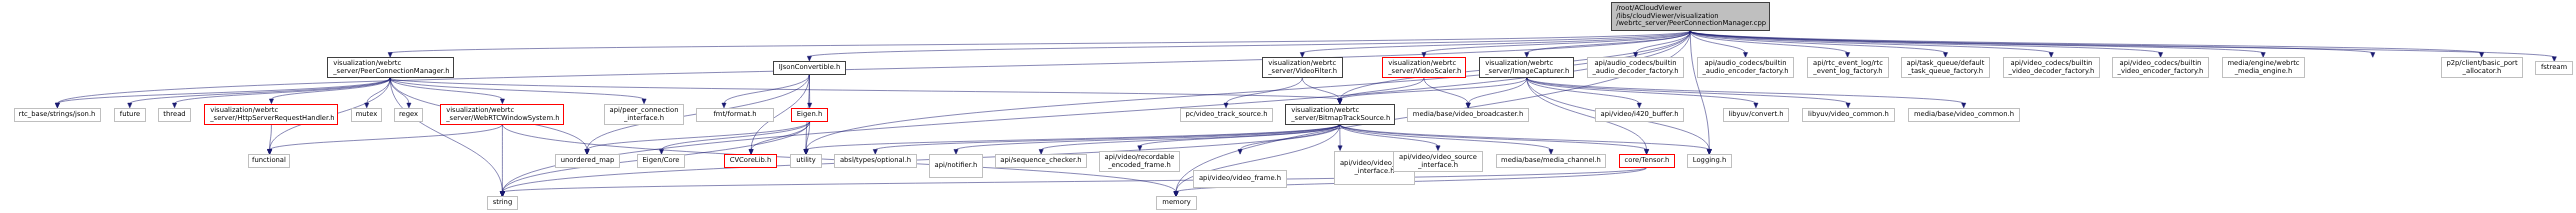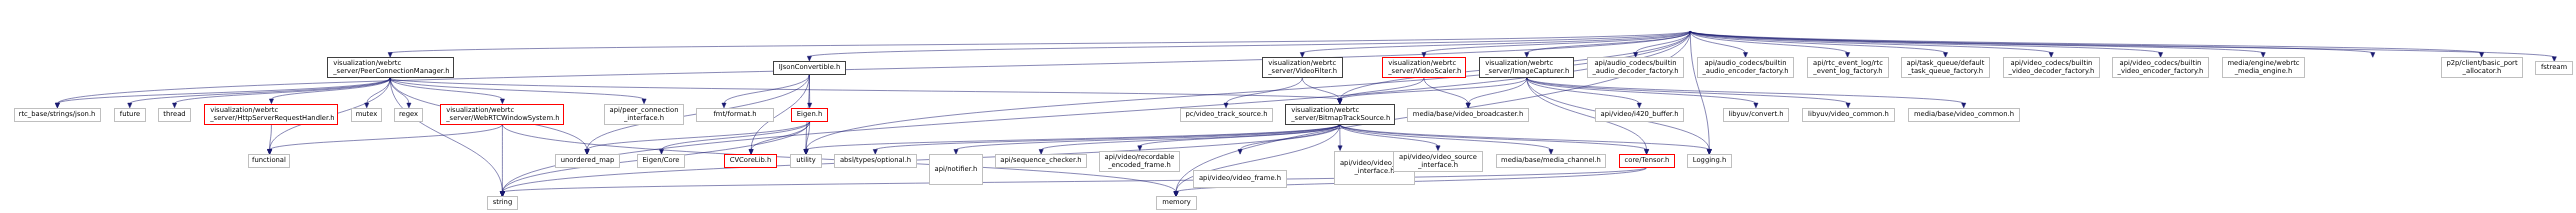--- a/index.html
+++ b/index.html
@@ -167,20 +167,23 @@
       <path d="M2572.5,239 C2572.5,308 964.5,308 964.5,369" class="edge" stroke="#191970"></path>
       <polygon points="960.5,368 968.5,368 964.5,377" class="arrow"></polygon>
       <path d="M2572.5,239 C2572.5,267.5 1547.5,267.5 1547.5,288" class="edge" stroke="#191970"></path>
       <polygon points="1543.5,287 1551.5,287 1547.5,296" class="arrow"></polygon>
       <path d="M3161.5,322 C3161.5,349.5 2258,349.5 2258,369" class="edge" stroke="#191970"></path>
       <polygon points="2254,368 2262,368 2258,377" class="arrow"></polygon>
       <path d="M3161.5,322 C3161.5,349.5 964.5,349.5 964.5,369" class="edge" stroke="#191970"></path>
       <polygon points="960.5,368 968.5,368 964.5,377" class="arrow"></polygon>
     </svg>
 
+  <div class="node root" style="left:1611px;top:2.1px;width:159px;height:29px;">/root/ACloudViewer
+/libs/cloudViewer/visualization
+/webrtc_server/PeerConnectionManager.cpp</div>
 
   <div class="node doc left" style="left:327px;top:57px;width:127px;height:21px;">visualization/webrtc
 _server/PeerConnectionManager.h</div>
   <div class="node doc" style="left:773px;top:61px;width:73px;height:13.5px;">IJsonConvertible.h</div>
   <div class="node doc left" style="left:1262px;top:57px;width:81px;height:21px;">visualization/webrtc
 _server/VideoFilter.h</div>
   <div class="node red left" style="left:1382px;top:57px;width:84px;height:21px;">visualization/webrtc
 _server/VideoScaler.h</div>
   <div class="node doc left" style="left:1479px;top:57px;width:95px;height:21px;">visualization/webrtc
 _server/ImageCapturer.h</div>
@@ -223,21 +226,21 @@
   <div class="node" style="left:1723px;top:108px;width:66px;height:13.5px;">libyuv/convert.h</div>
   <div class="node" style="left:1802px;top:108px;width:93px;height:13.5px;">libyuv/video_common.h</div>
   <div class="node" style="left:1908px;top:108px;width:112px;height:13.5px;">media/base/video_common.h</div>
 
   <div class="node" style="left:248px;top:154px;width:42px;height:13.5px;">functional</div>
   <div class="node" style="left:555px;top:154px;width:65px;height:13.5px;">unordered_map</div>
   <div class="node" style="left:637px;top:154px;width:48px;height:13.5px;">Eigen/Core</div>
   <div class="node red" style="left:724px;top:154px;width:53px;height:13.5px;">CVCoreLib.h</div>
   <div class="node" style="left:790px;top:154px;width:32px;height:13.5px;">utility</div>
   <div class="node" style="left:834px;top:154px;width:83px;height:13.5px;">absl/types/optional.h</div>
-  <div class="node" style="left:929px;top:154px;width:54px;height:31px;">api/notifier.h</div>
+  <div class="node" style="left:929px;top:154px;width:54px;height:24px;">api/notifier.h</div>
   <div class="node" style="left:995px;top:154px;width:92px;height:13.5px;">api/sequence_checker.h</div>
   <div class="node" style="left:1099px;top:151px;width:81px;height:21px;">api/video/recordable
 _encoded_frame.h</div>
   <div class="node" style="left:1193px;top:170px;width:94px;height:18px;">api/video/video_frame.h</div>
   <div class="node" style="left:1334px;top:151px;width:81px;height:34px;">api/video/video_sink
 _interface.h</div>
   <div class="node" style="left:1393px;top:151px;width:90px;height:21px;">api/video/video_source
 _interface.h</div>
   <div class="node" style="left:1496px;top:154px;width:110px;height:13.5px;">media/base/media_channel.h</div>
   <div class="node red" style="left:1619px;top:154px;width:56px;height:13.5px;">core/Tensor.h</div>

